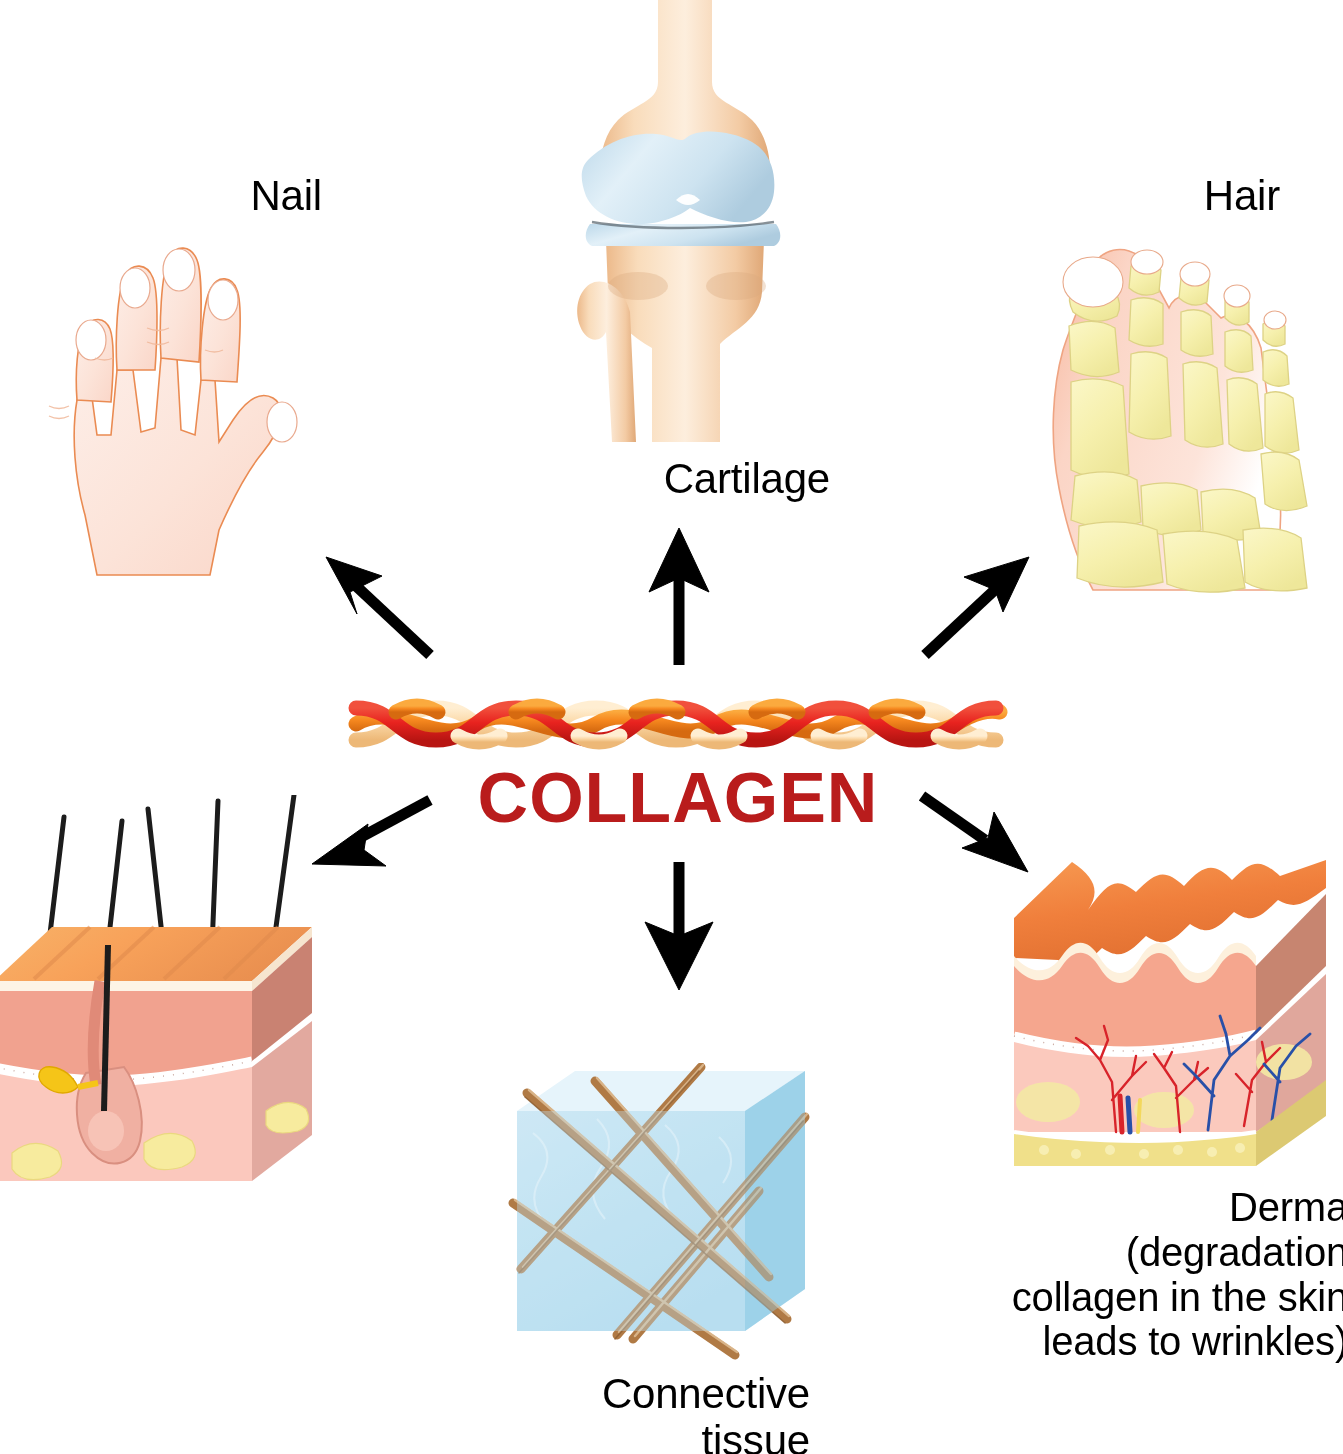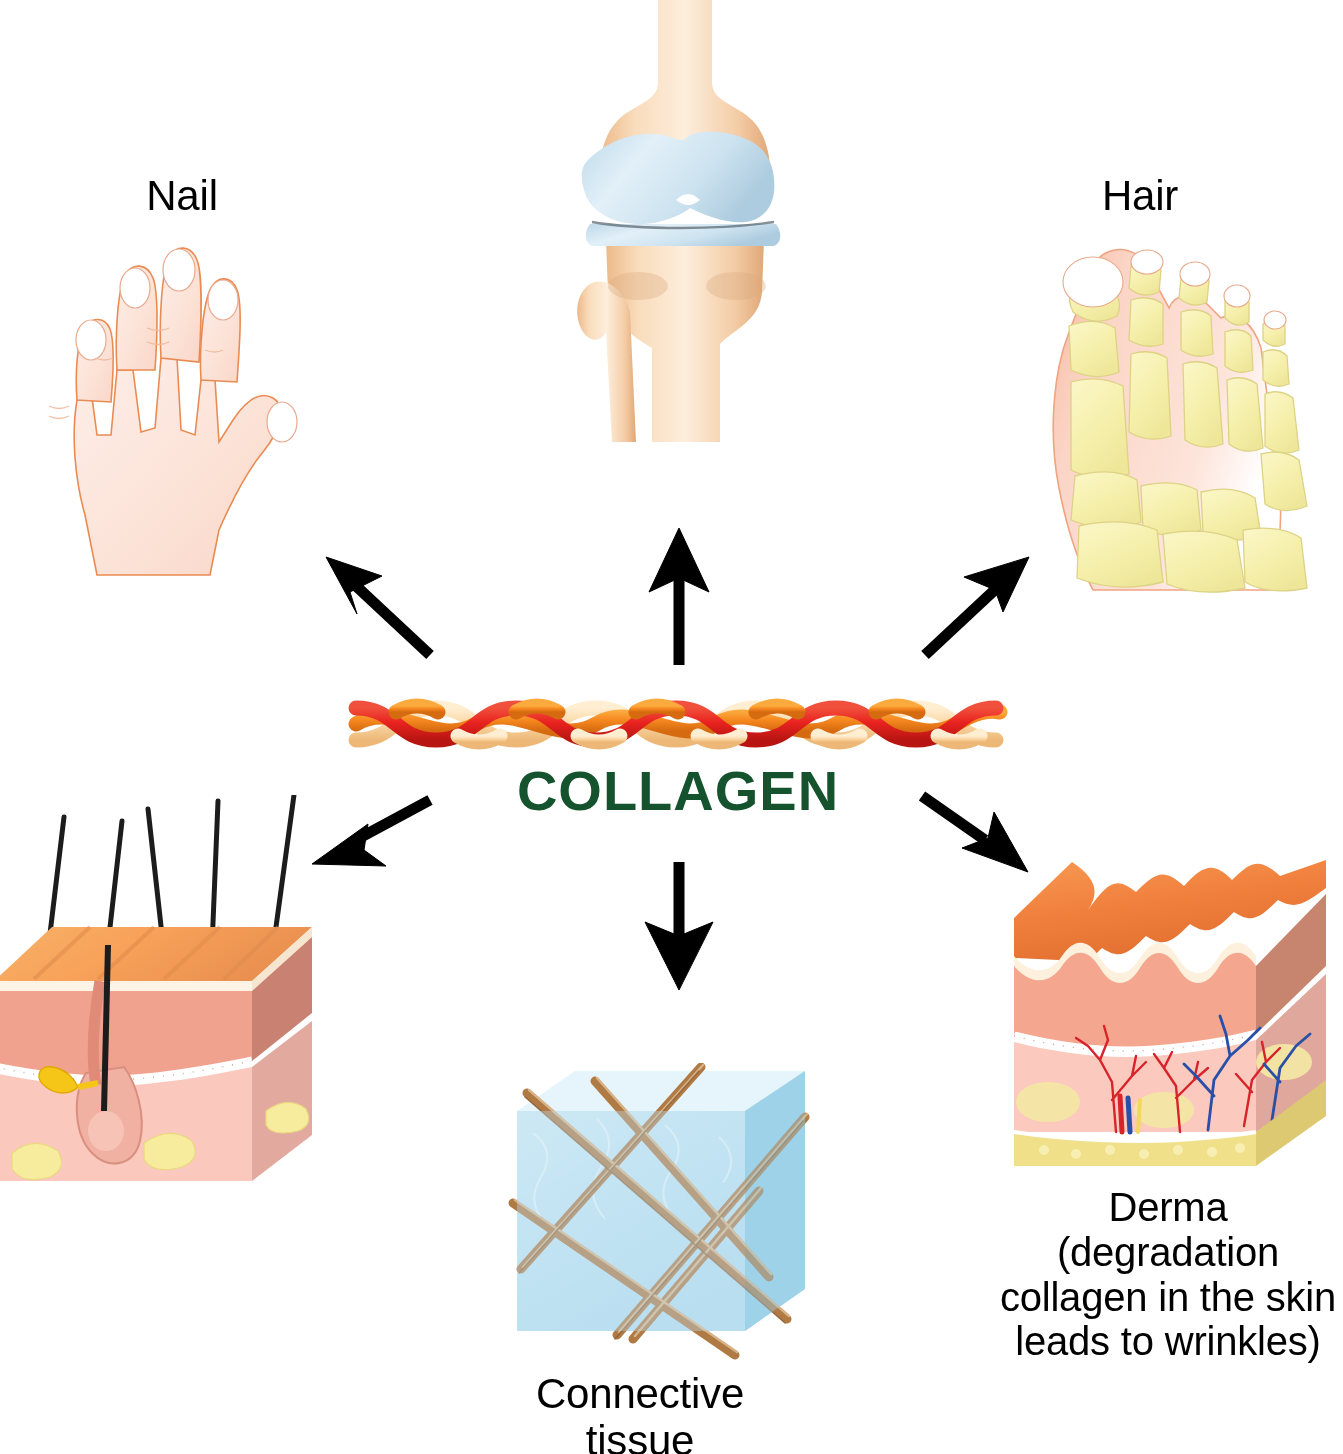--- a/index.html
+++ b/index.html
@@ -17,21 +17,21 @@
     width: 1343px;
     height: 1454px;
     background: #ffffff;
     overflow: hidden;
   }
   .label {
     position: absolute;
     color: #000000;
     font-family: "Liberation Sans", sans-serif;
     font-weight: 400;
-    text-align: center;
+    text-align: right;
     line-height: 1.12;
     white-space: pre-line;
     letter-spacing: -0.2px;
   }
   .label-lg { font-size: 42px; }
   .label-md { font-size: 40px; }
 
   
   #nail-label   { left: 42px;  top: 172px; width: 280px; }
   #hand-figure  { left: 5px;   top: 230px; width: 320px; height: 370px; }
@@ -62,23 +62,23 @@
     left: 348px; top: 688px;
     width: 660px; height: 72px;
   }
   #collagen-title {
     position: absolute;
     left: 343px; top: 758px;
     width: 670px;
     text-align: center;
     font-family: "Liberation Sans", sans-serif;
     font-weight: bold;
-    font-size: 56px;
+    font-size: 70px;
     letter-spacing: 1px;
-    color: #14532d;
+    color: #b91c1c;
   }
 
   .arrow-layer {
     position: absolute;
     left: 0; top: 0;
     width: 1343px; height: 1454px;
     pointer-events: none;
   }
   .fig { position: absolute; }
   .fig svg { display: block; width: 100%; height: 100%; }
@@ -507,20 +507,21 @@
 
       <g>
         <line x1="922" y1="796" x2="985" y2="840" stroke-width="11"></line>
         <path d="M1028,872 L962,848 L988,838 L994,812 Z"></path>
       </g>
     </g>
   </svg>
 
   <div class="label label-lg" id="nail-label">Nail</div>
 
+  <div class="label label-lg" id="cartilage-label">Cartilage</div>
 
   <div class="label label-lg" id="bone-label">Hair</div>
 
 
   <div class="label label-lg" id="connective-label">Connective
 tissue</div>
 
   <div class="label label-md" id="derma-label">Derma
 (degradation
 collagen in the skin

